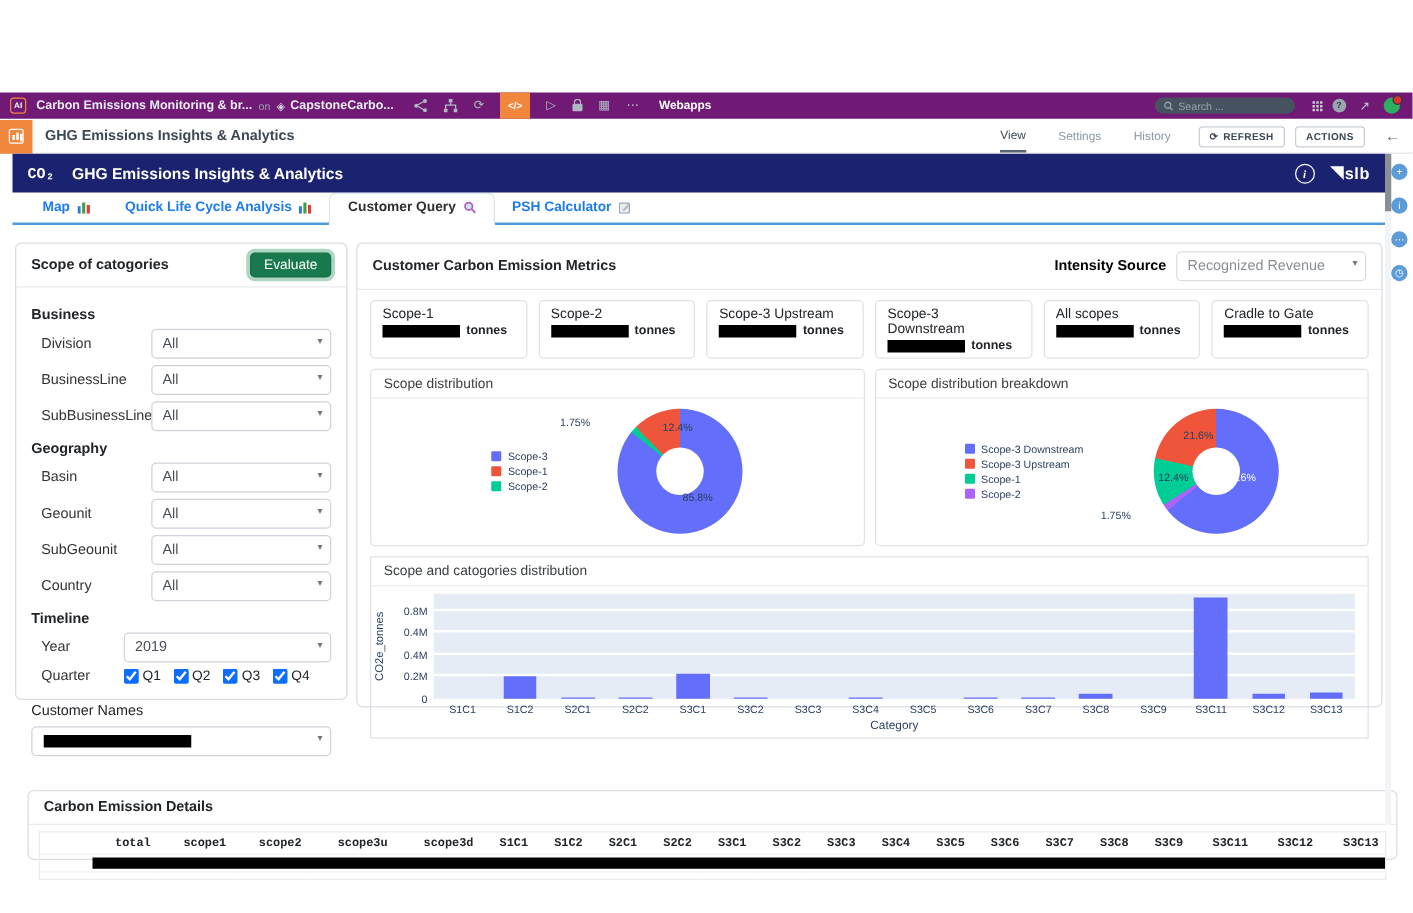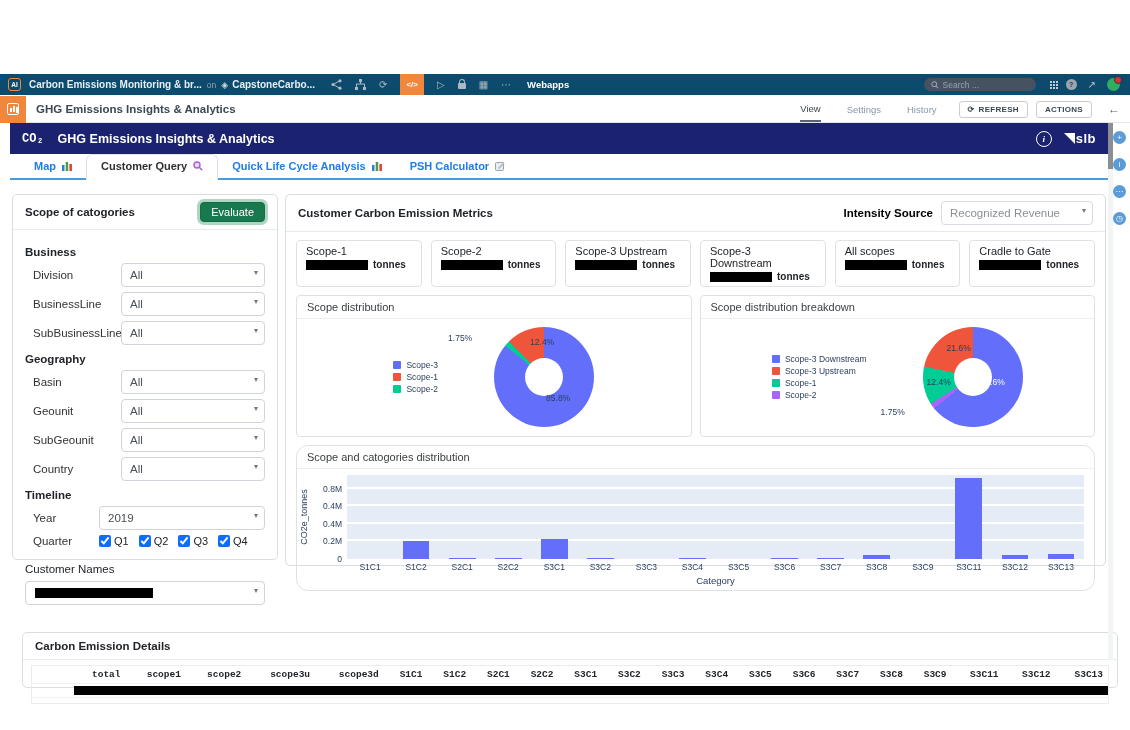--- a/index.html
+++ b/index.html
@@ -1,21 +1,21 @@
 <!DOCTYPE html>
 <html><head>
 <meta charset="utf-8">
 <style>
   * { box-sizing: border-box; margin: 0; padding: 0; }
   html,body { width:1130px; height:730px; background:#fff; overflow:hidden;
               font-family:"Liberation Sans", sans-serif; }
 
   
   .platform-bar { position:absolute; left:0; top:74px; width:1130px; height:21px;
-    background:#0c4a6e; display:flex; align-items:center; color:#e8edf2; }
+    background:#701a75; display:flex; align-items:center; color:#e8edf2; }
   .ai-logo { margin-left:8px; width:13px; height:13px; border:1px solid #f0873c; border-radius:3px;
     font-size:6.5px; font-weight:bold; color:#fff; display:flex; align-items:center; justify-content:center; }
   .proj-title { margin-left:8px; font-size:10px; font-weight:bold; white-space:nowrap; }
   .on-label { margin-left:5px; font-size:8.5px; color:#97a3af; }
   .diamond { margin-left:5px; font-size:9px; color:#cfd7de; }
   .proj-name { margin-left:4px; font-size:10px; font-weight:bold; white-space:nowrap; }
   .pb-icons { display:flex; align-items:center; gap:13px; margin-left:16px; color:#aeb9c4; height:100%; }
   .pb-icons svg { display:block; }
   .pbi { font-size:10px; line-height:21px; }
   .code-chip { background:#f0873c; color:#fff; height:21px; display:flex; align-items:center;
@@ -124,21 +124,21 @@
   .pie-body { height:115px; display:flex; align-items:center; justify-content:center; gap:26px; }
   .legend { font-size:8.5px; color:#2a3f5f; }
   .legend .li { display:flex; align-items:center; gap:5px; margin:2px 0; }
   .legend .sw { width:8px; height:8px; border-radius:1px; }
   .pie-wrap { position:relative; width:100px; height:100px; margin-left:30px; }
   .pie { width:100px; height:100px; border-radius:50%; position:relative; }
   .pie::after { content:""; position:absolute; left:31px; top:31px; width:38px; height:38px;
     border-radius:50%; background:#fff; }
   .plabel { position:absolute; font-size:8.5px; color:#2a3f5f; white-space:nowrap; z-index:2; }
 
-  .bar-card { margin:8px 10px 0; border:1px solid #dee2e6; border-radius:12px; height:146px; }
+  .bar-card { margin:8px 10px 0; border:1px solid #dee2e6; border-radius:0; height:146px; }
   .bar-body { position:relative; height:116px; margin:4px 10px 0 50px; }
   .plotbg { position:absolute; left:0; right:0; top:2px; height:84px; background:#e5ecf6; }
   .gridline { position:absolute; left:0; right:0; height:2px; background:#fff; }
   .bars { position:absolute; left:0; right:0; top:2px; height:84px; display:flex; align-items:flex-end; }
   .bcell { flex:1; display:flex; justify-content:center; }
   .bar { width:58%; background:#636efa; }
   .xlabels { position:absolute; left:0; right:0; top:89px; display:flex; }
   .xlabels span { flex:1; text-align:center; font-size:8.5px; color:#2a3f5f; }
   .xtitle { position:absolute; left:0; right:0; top:102px; text-align:center; font-size:9.5px; color:#2a3f5f; }
   .ytick { position:absolute; width:28px; left:-33px; text-align:right; font-size:8.5px; color:#2a3f5f; }
@@ -247,33 +247,33 @@
 
   <div class="tabbar">
     <span class="tab">
       <span>Map</span>
       <svg width="10" height="10" viewBox="0 0 10 10">
           <rect x="0" y="4" width="2.5" height="6" fill="#2e7dd1"></rect>
           <rect x="3.7" y="1" width="2.5" height="9" fill="#43a047"></rect>
           <rect x="7.4" y="3" width="2.5" height="7" fill="#e53935"></rect>
         </svg>
     </span>
-    <span class="tab active">
-      <span>Customer Query</span>
-      <svg width="10" height="10" viewBox="0 0 10 10">
-          <circle cx="4" cy="4" r="3" stroke="#b65cc9" stroke-width="1.4" fill="#cfe3f5"></circle>
-          <path d="M6.3 6.3 9.2 9.2" stroke="#b65cc9" stroke-width="1.5"></path>
-        </svg>
-    </span>
     <span class="tab">
       <span>Quick Life Cycle Analysis</span>
       <svg width="10" height="10" viewBox="0 0 10 10">
           <rect x="0" y="4" width="2.5" height="6" fill="#2e7dd1"></rect>
           <rect x="3.7" y="1" width="2.5" height="9" fill="#43a047"></rect>
           <rect x="7.4" y="3" width="2.5" height="7" fill="#e53935"></rect>
+        </svg>
+    </span>
+    <span class="tab active">
+      <span>Customer Query</span>
+      <svg width="10" height="10" viewBox="0 0 10 10">
+          <circle cx="4" cy="4" r="3" stroke="#b65cc9" stroke-width="1.4" fill="#cfe3f5"></circle>
+          <path d="M6.3 6.3 9.2 9.2" stroke="#b65cc9" stroke-width="1.5"></path>
         </svg>
     </span>
     <span class="tab">
       <span>PSH Calculator</span>
       <svg width="10" height="10" viewBox="0 0 10 10">
           <rect x="0.5" y="1.5" width="8" height="8" rx="1" stroke="#9aa5b1" fill="#e8edf2" stroke-width="1"></rect>
           <path d="M3 7 8.5 1.2 9.6 2.3 4.2 8z" fill="#b0b8c0"></path>
         </svg>
     </span>
   </div>

